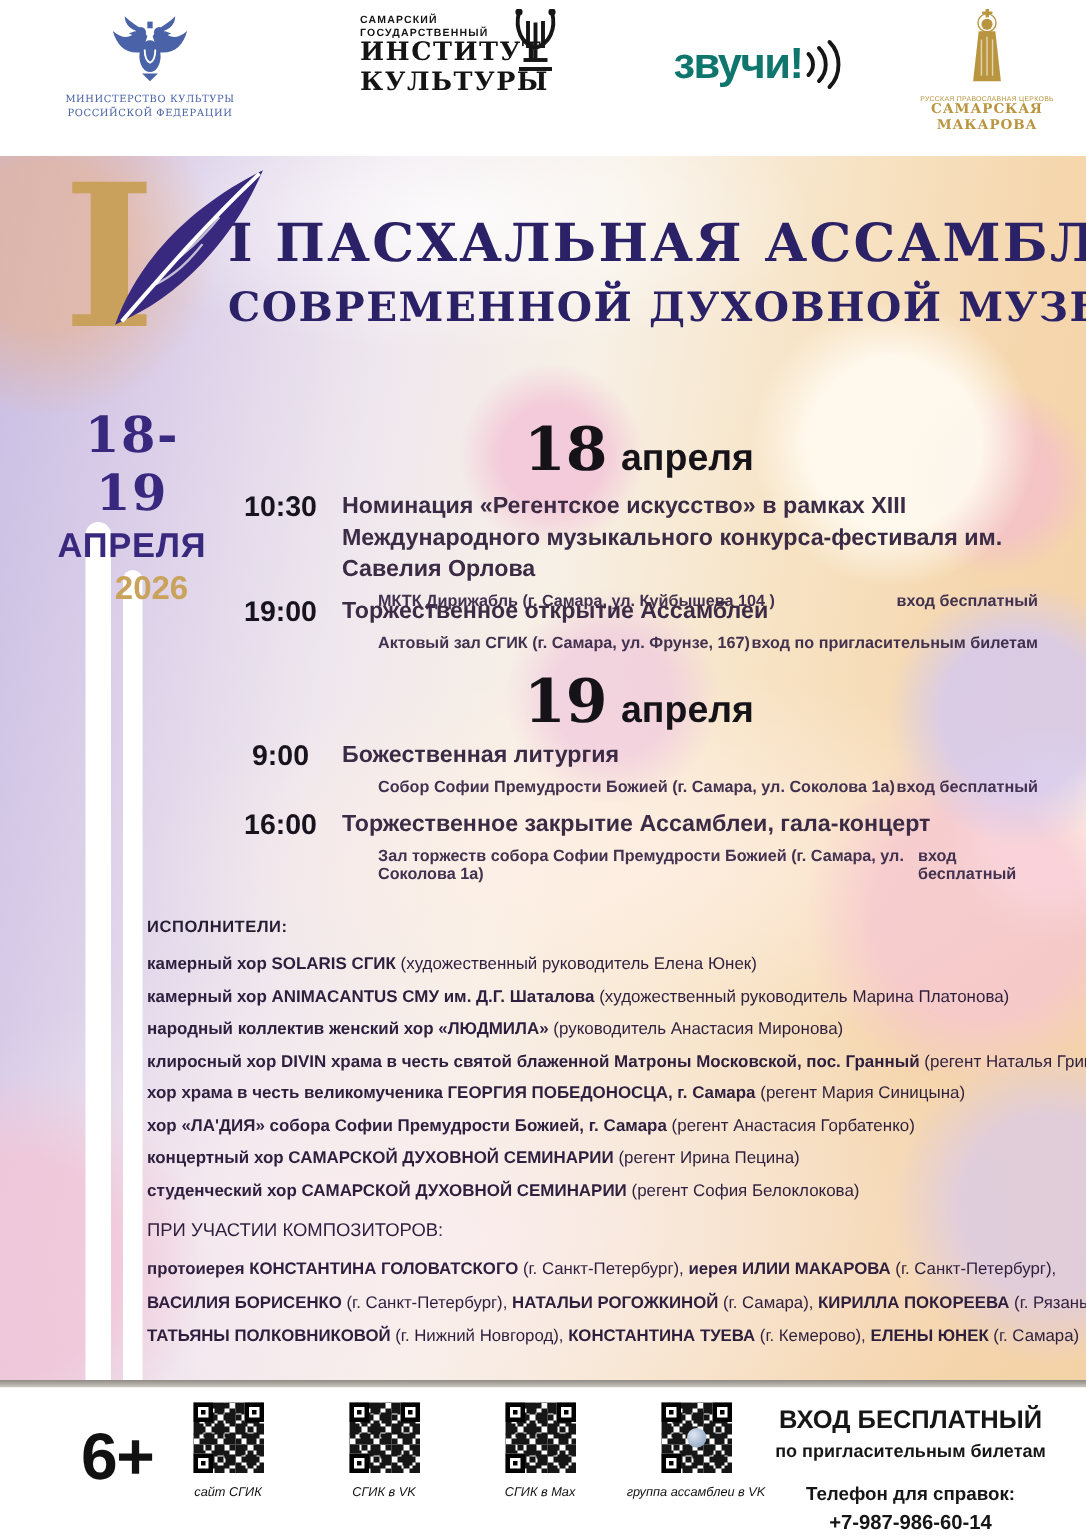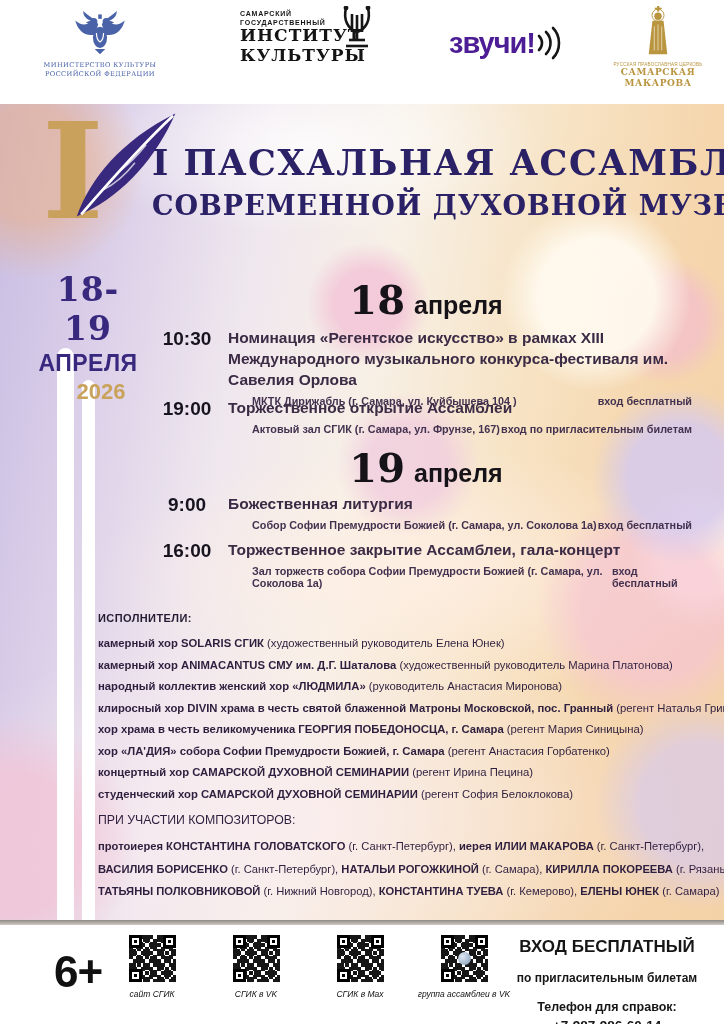--- a/index.html
+++ b/index.html
@@ -9,21 +9,21 @@
   
   .top-band { position:absolute; left:0; top:0; width:724px; height:104px; background:#fff; z-index:5; }
   .logo { position:absolute; text-align:center; }
   .logo-ministry { left:40px; top:10px; width:120px; color:#4a63a8; }
   .logo-ministry .mline { font-family:"DejaVu Serif", serif; font-size:6.6px; letter-spacing:.4px; margin-top:1px; }
   .logo-inst { left:240px; top:8px; width:140px; text-align:left; color:#141414; }
   .logo-inst .small { font-size:7px; letter-spacing:.8px; margin-top:2px; font-weight:bold; }
   .logo-inst .big { font-family:"DejaVu Serif", serif; font-size:17px; font-weight:bold; letter-spacing:1px; line-height:1.15; }
   .lyre-wrap { position:absolute; right:6px; top:-2px; }
   .logo-zvuchi { left:425px; top:26px; width:160px; display:flex; align-items:center; justify-content:center; }
-  .zvuchi-text { font-size:29px; font-weight:bold; letter-spacing:-1px; color:#4c1d95; }
+  .zvuchi-text { font-size:29px; font-weight:bold; letter-spacing:-1px; color:#0f766e; }
   .logo-eparchy { left:610px; top:6px; width:96px; color:#b9953f; }
   .logo-eparchy .tiny { font-size:4.6px; letter-spacing:.2px; margin-top:2px; }
   .logo-eparchy .gold-big { font-family:"DejaVu Serif", serif; font-size:9px; font-weight:bold; letter-spacing:.6px; line-height:1.25; }
 
   
   .main-bg { position:absolute; left:0; top:104px; width:724px; height:817px;
     background:
       radial-gradient(circle at 368px 200px, rgba(243,199,216,.9) 0 34px, rgba(243,199,216,0) 62px),
       radial-gradient(circle at 408px 360px, rgba(240,203,223,.75) 0 40px, rgba(240,203,223,0) 72px),
       radial-gradient(circle at 596px 192px, rgba(255,249,238,.95) 0 58px, rgba(255,249,238,0) 95px),
@@ -94,21 +94,21 @@
       repeating-conic-gradient(transparent 0% 25%, #161616 0% 50%);
     background-size:8px 8px, 14px 14px; }
   .fp { position:absolute; width:13px; height:13px; border:3px solid #000; background:#fff; }
   .fp::after { content:""; position:absolute; inset:2px; background:#000; }
   .fp-tl { left:0; top:0; } .fp-tr { right:0; top:0; } .fp-bl { left:0; bottom:0; }
   .qr-dot { position:absolute; left:17px; top:17px; width:13px; height:13px; border-radius:50%;
     background:radial-gradient(circle at 35% 35%, #dfe8f2, #7d96b5); }
   .qr-label { font-size:8.5px; color:#111; margin-top:7px; white-space:nowrap; }
   .entry-block { position:absolute; left:498px; top:12px; width:218px; text-align:center; color:#161616; }
   .entry-bold { font-size:17px; font-weight:bold; }
-  .entry-sub { font-size:12px; font-weight:bold; margin-top:14px; }
+  .entry-sub { font-size:12px; font-weight:bold; margin-top:3px; }
   .phone-label { font-size:12.5px; font-weight:bold; margin-top:15px; }
   .phone { font-size:13.5px; font-weight:bold; margin-top:4px; }
 </style>
 </head>
 <body>
 
 <div class="poster">
 
   <div class="top-band">
     <div class="logo logo-ministry">

